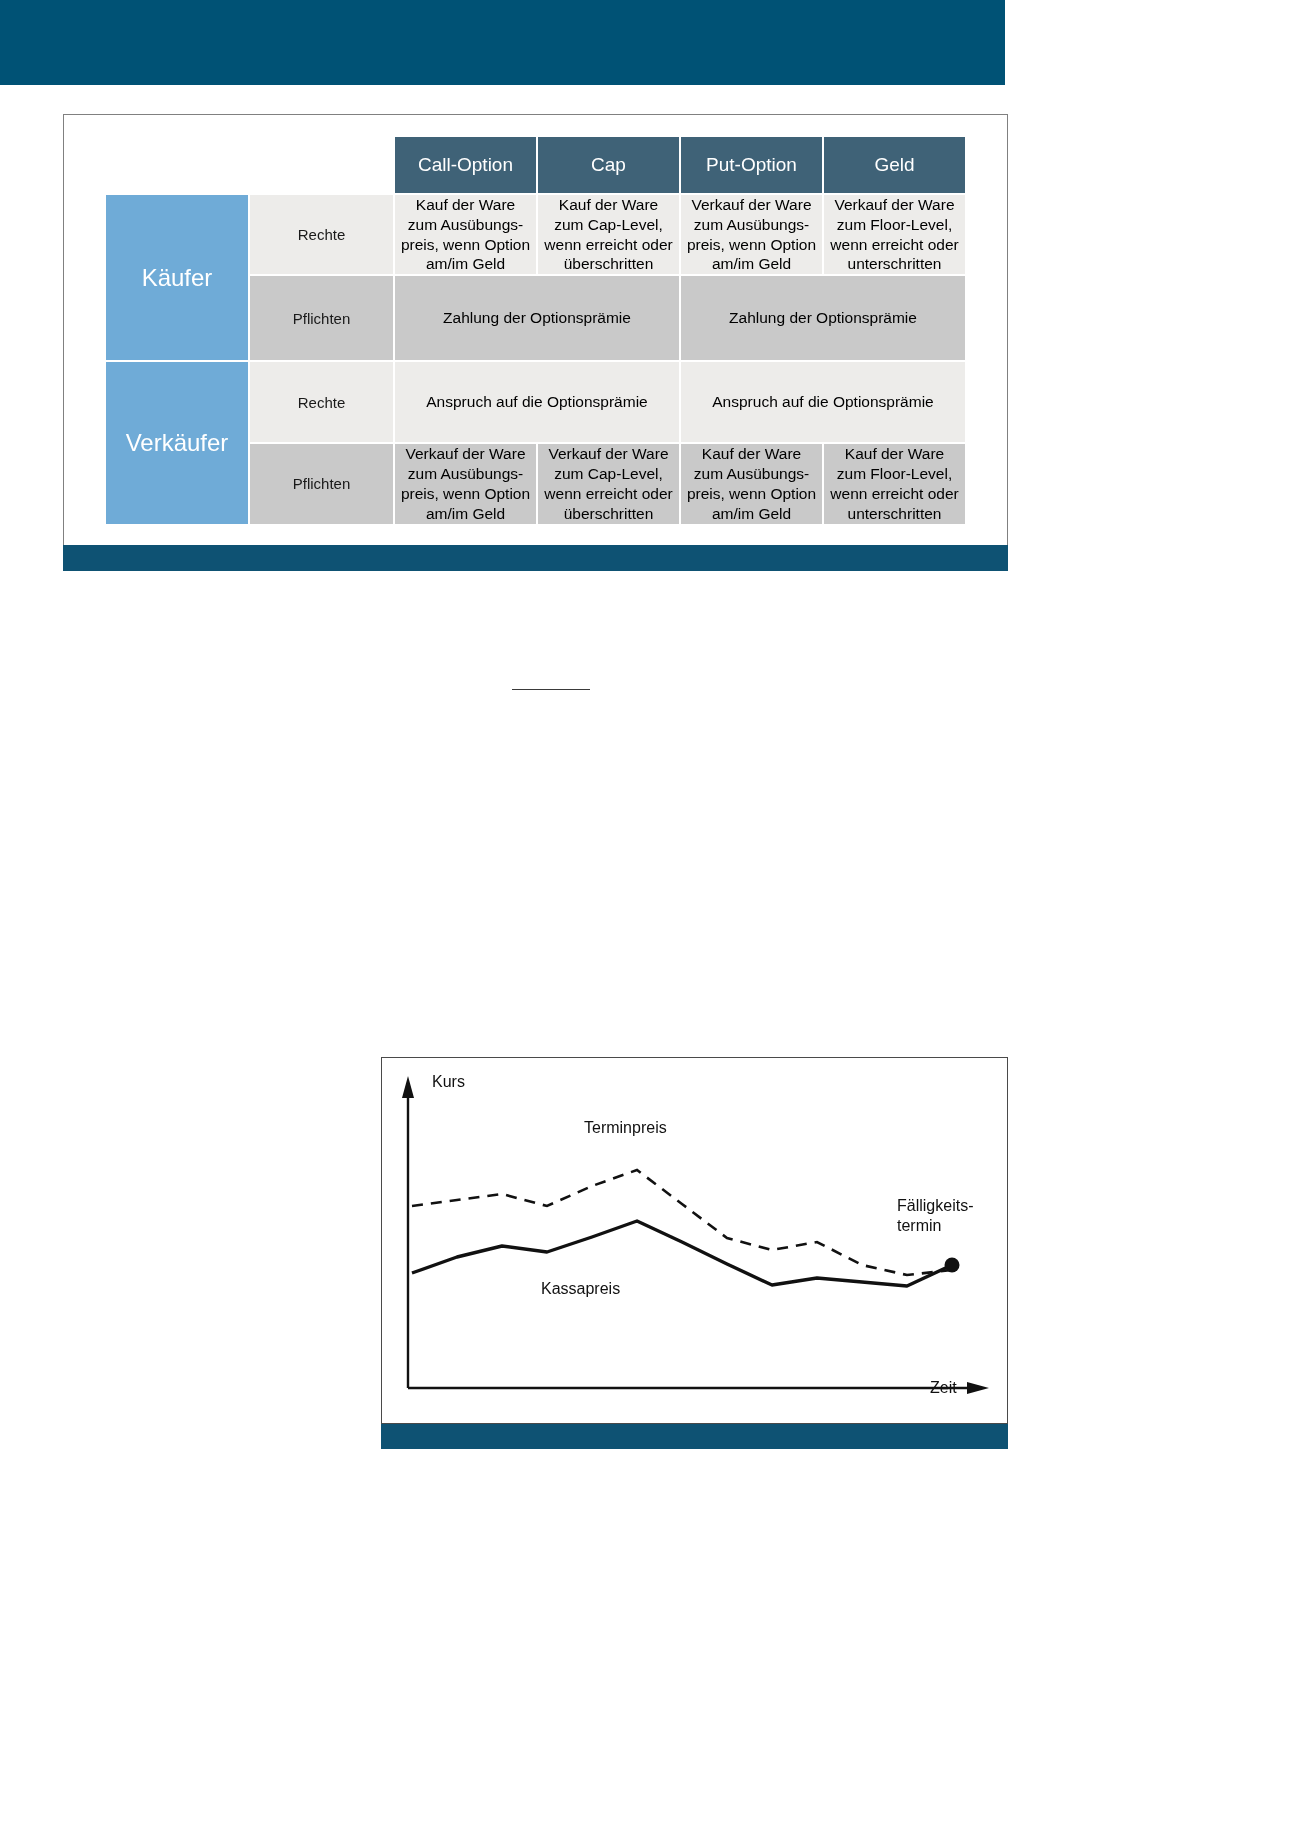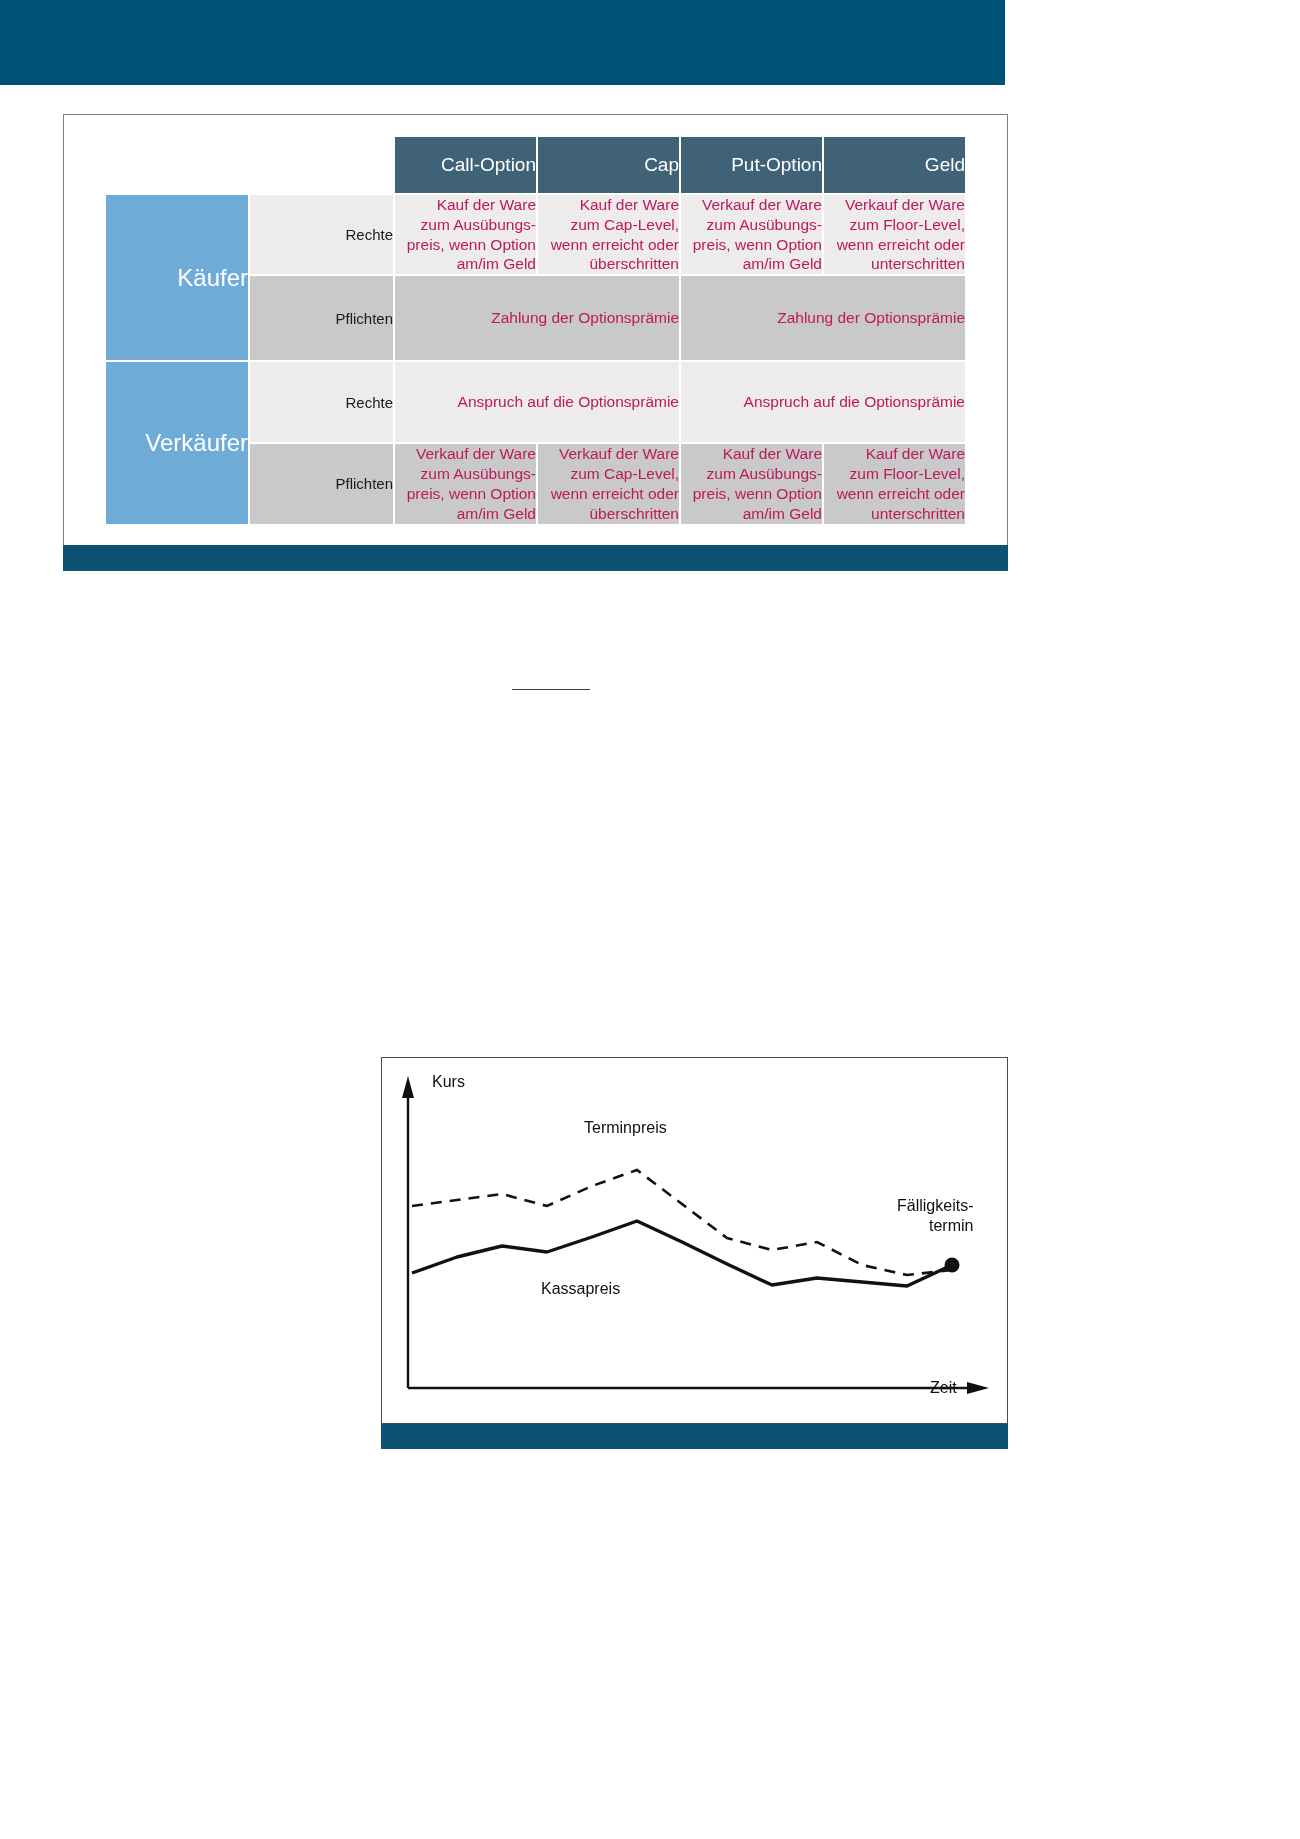--- a/index.html
+++ b/index.html
@@ -24,41 +24,41 @@
     border:1px solid #808080;
     box-sizing:border-box;
   }
   #opt-table{
     position:absolute; left:40px; top:20px;
     border-collapse:collapse;
     table-layout:fixed;
   }
   #opt-table td, #opt-table th{
     padding:0; margin:0; border:2px solid #ffffff;
-    vertical-align:middle; text-align:right;
+    vertical-align:middle; text-align:center;
     font-weight:normal;
   }
   .colhead{
     background:#3F6277; color:#ffffff;
     font-size:19px; font-weight:bold;
     height:56px;
   }
   .corner{ background:#ffffff; border:none !important; }
   .party{
     background:#6FABD7; color:#ffffff;
     font-size:24px; font-weight:bold;
     width:142px;
   }
   .rowlabel{
     font-size:15px; color:#1a1a1a; width:143px;
   }
   .rowlabel.light{ background:#EDECEA; }
   .rowlabel.dark { background:#C9C9C9; }
   .cell{
-    font-size:15.5px; color:#be185d; line-height:1.28;
+    font-size:15.5px; color:#000000; line-height:1.28;
     padding:4px 2px; width:141px;
   }
   .cell.light{ background:#EDECEA; }
   .cell.dark { background:#C9C9C9; }
   .cell.wide { width:auto; }
 
   #table-footer{
     position:absolute; left:63px; top:545px; width:945px; height:26px;
     background:#0E5273;
   }
@@ -81,21 +81,21 @@
     background:#0E5273;
   }
   .chart-lbl{
     position:absolute; font-size:16px; color:#111111;
   }
   .chart-lbl.bold{ font-weight:normal; }
   #lbl-kurs{ left:432px; top:1073px; }
   #lbl-zeit{ left:930px; top:1379px; }
   #lbl-terminpreis{ left:584px; top:1119px; }
   #lbl-kassapreis{ left:541px; top:1280px; }
-  #lbl-faellig{ left:897px; top:1196px; text-align:right; line-height:1.25; }
+  #lbl-faellig{ left:897px; top:1196px; text-align:left; line-height:1.25; }
 </style>
 </head>
 <body>
 
 <div id="top-banner"></div>
 
 <div id="table-block">
   <table id="opt-table">
     <tbody>
         <tr>

